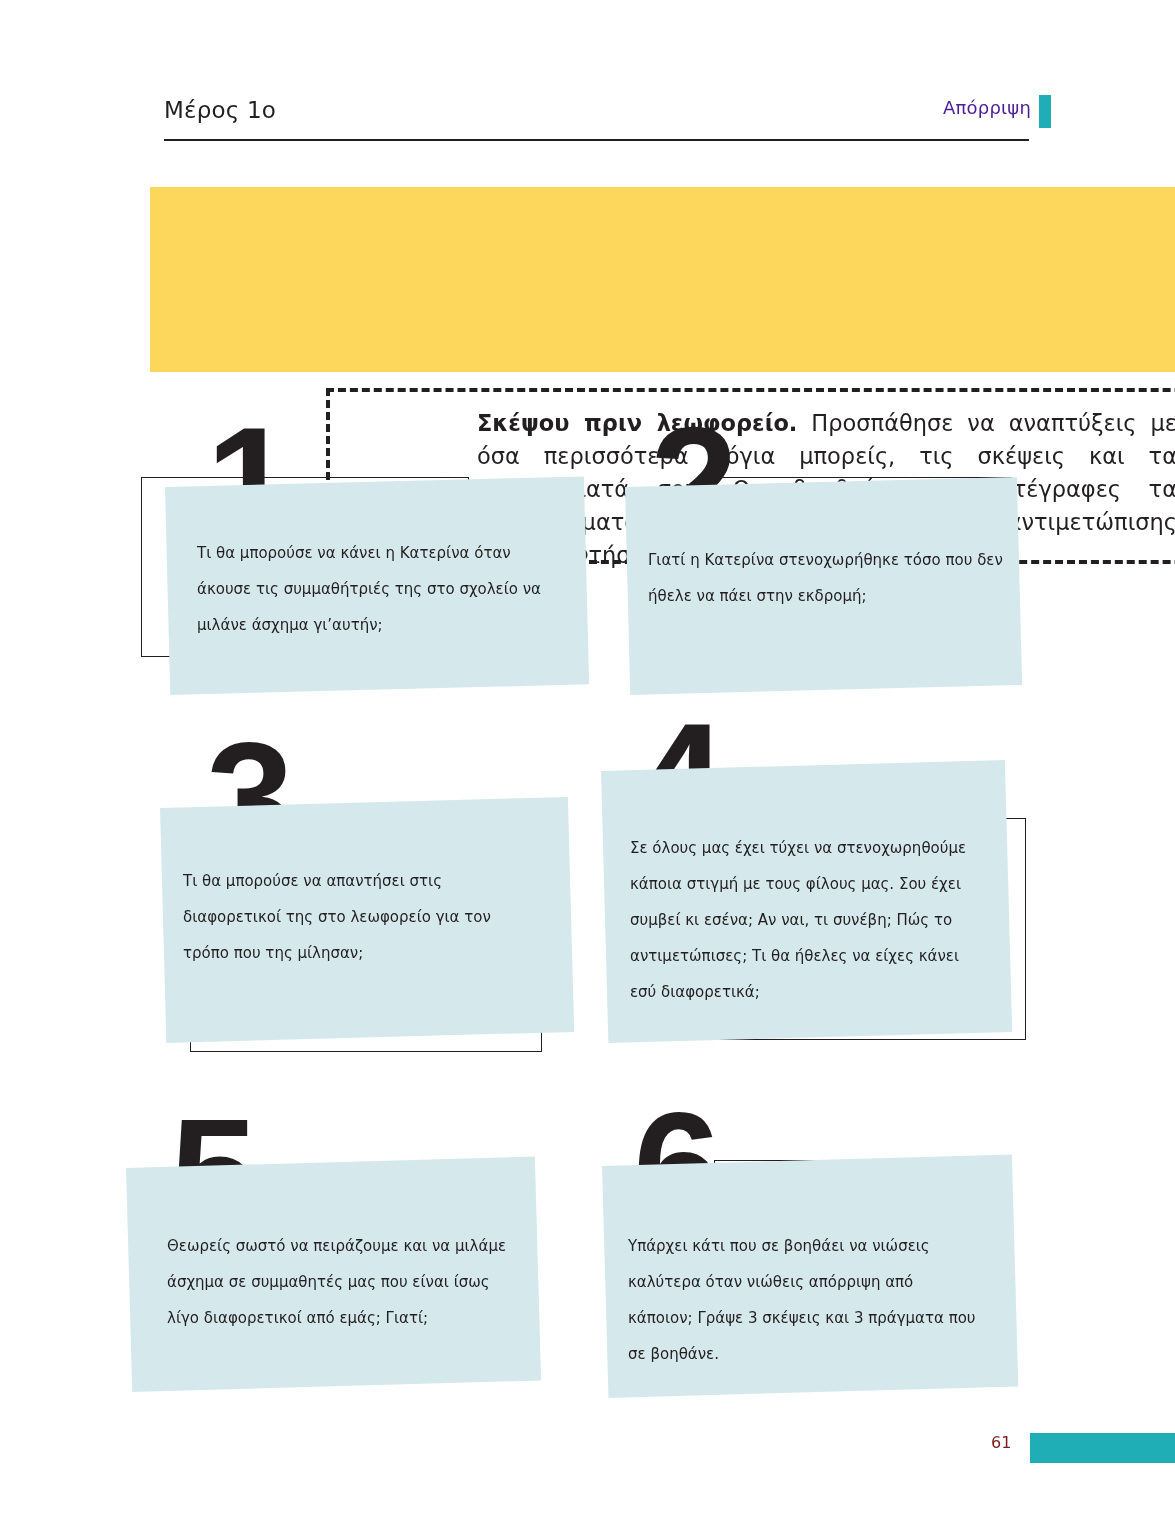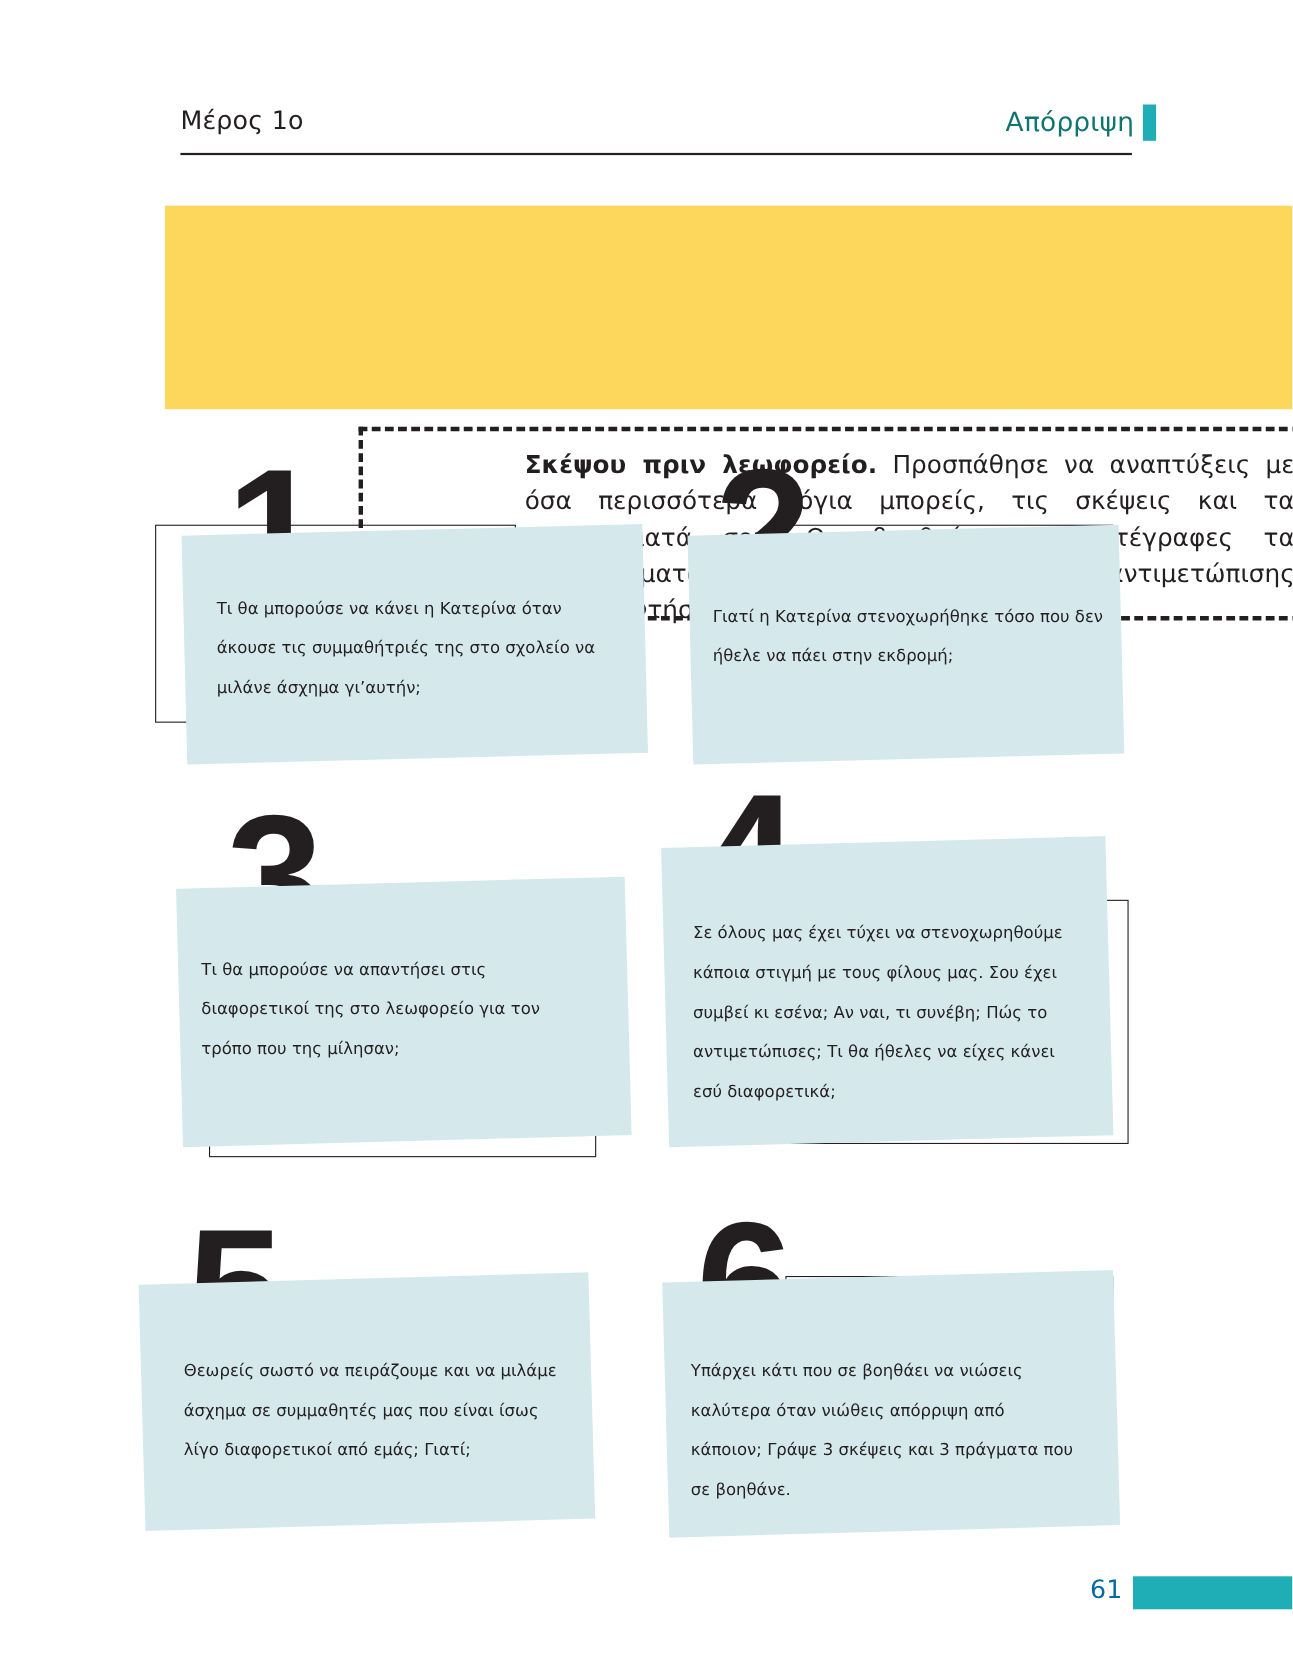--- a/index.html
+++ b/index.html
@@ -14,21 +14,21 @@
 
   
   .header { position:absolute; left:0; top:0; width:1175px; height:160px;margin-left:16px; }
   .hdr-left {
     position:absolute; left:148px; top:97px;
     font-size:23px; color:#231f20; letter-spacing:0.2px;
     white-space:nowrap;
   }
   .hdr-right {
     position:absolute; right:160px; top:97px;
-    font-size:24px; color:#0f766e; letter-spacing:0.2px;
+    font-size:18px; color:#4c1d95; letter-spacing:0.2px;
     white-space:nowrap; text-align:right;
   }
   .hdr-teal-bar {
     position:absolute; left:1023px; top:95px;
     width:12px; height:33px; background:#20aeb6;
   }
   .hdr-rule {
     position:absolute; left:148px; top:139px;
     width:865px; height:2px; background:#231f20;
   }
@@ -129,21 +129,21 @@
   #c6 .qnum    { left:633px; top:1092px; }
   #c6 .qoutline{ left:714px; top:1160px; width:298px; height:190px; }
   #c6 .qbox    { left:602px; top:1166px; width:410px; height:232px;
                  transform:rotate(-1.6deg); transform-origin:0 0; }
   #c6 .qtext   { left:628px; top:1228px; width:352px; }
 
   
   .footer { position:absolute; left:0; top:0; width:1175px; height:1523px; }
   .page-num {
     position:absolute; left:991px; top:1433px;
-    font-size:23px; color:#0369a1;
+    font-size:16px; color:#7f1d1d;
   }
   .footer-teal-bar {
     position:absolute; left:1030px; top:1433px;
     width:145px; height:30px; background:#20aeb6;
   }
 </style>
 </head>
 <body>
 
 <div class="page">

